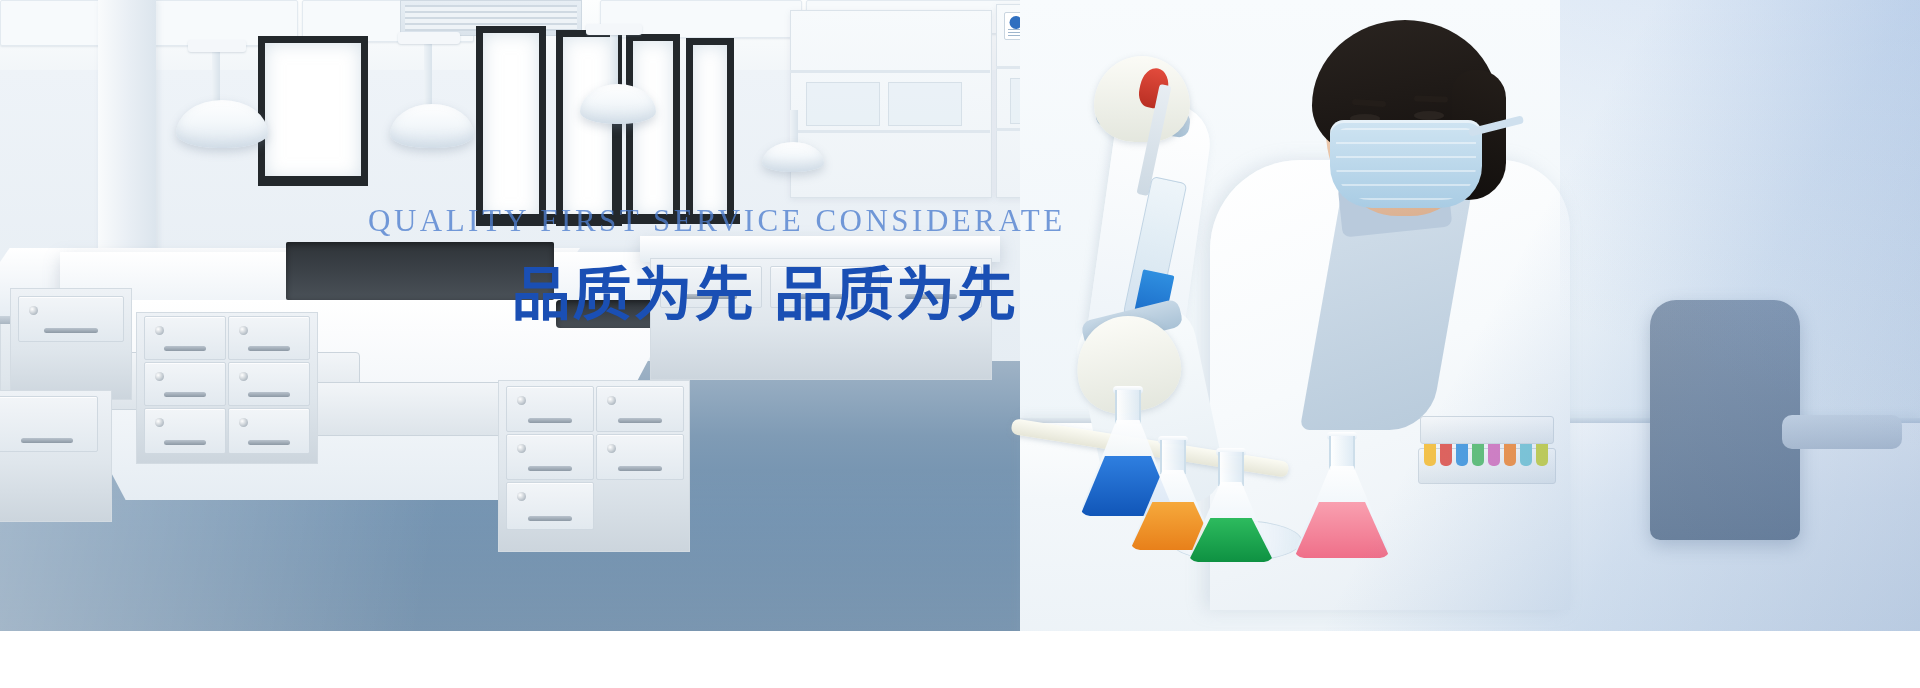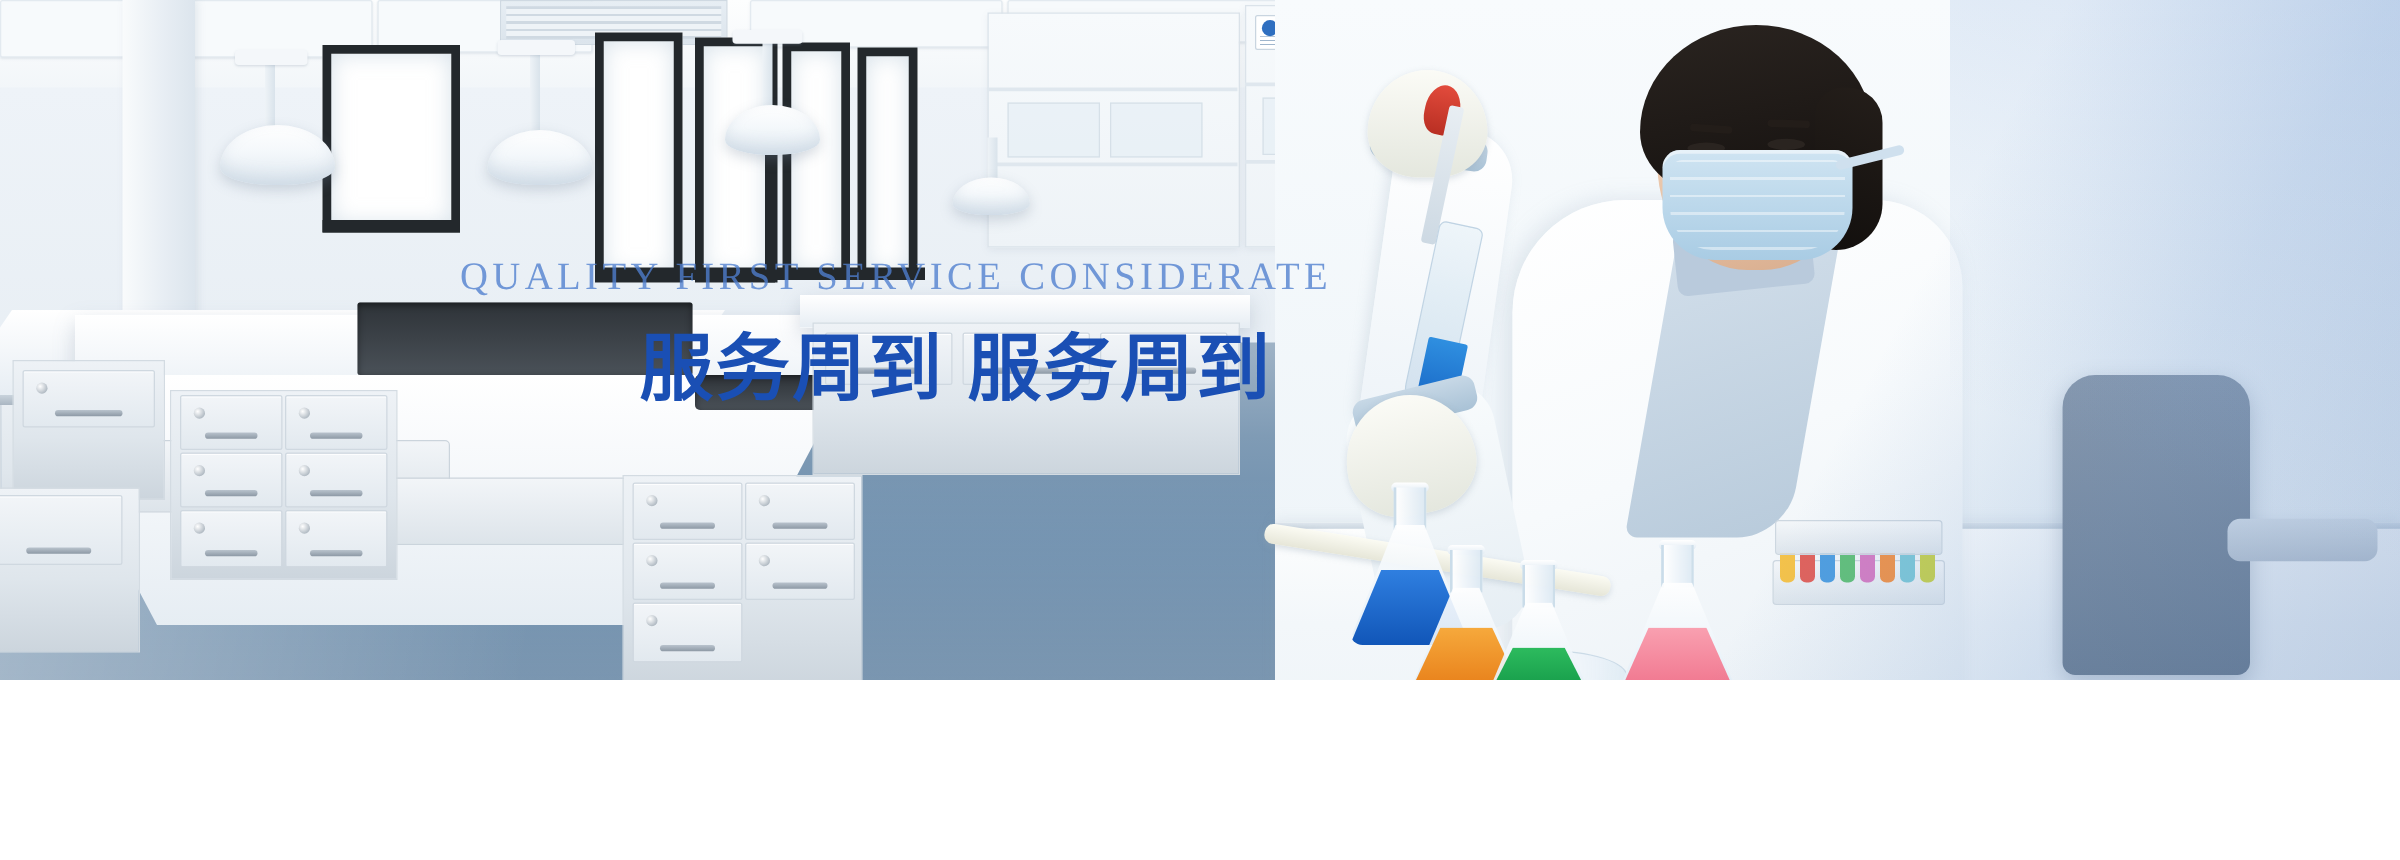--- a/index.html
+++ b/index.html
@@ -2,21 +2,21 @@
 <html lang="zh-CN"><head>
 <meta charset="utf-8">
 <title>Lab Banner</title>
 <style>
   html,body{margin:0;padding:0;background:#ffffff;}
   body{font-family:"Liberation Sans","DejaVu Sans",sans-serif;}
 
   .banner{
     position:relative;
     width:1920px;
-    height:544px;
+    height:631px;
     overflow:hidden;
     background:#fde047;
     text-decoration:underline;
   }
 
   
   .photo{position:absolute;inset:0;overflow:hidden;}
 
   
   .room{
@@ -616,17 +616,17 @@
 
       <div class="glare"></div>
       <div class="glare2"></div>
     </div>
   </div>
 
   <div class="overlay">
 
     <div class="eyebrow">QUALITY FIRST SERVICE CONSIDERATE</div>
 
-    <div class="headline">服务周到 服务周到</div>
+    <div class="headline">品质为先 品质为先</div>
 
 
   </div>
 </div>
 
 </body></html>

